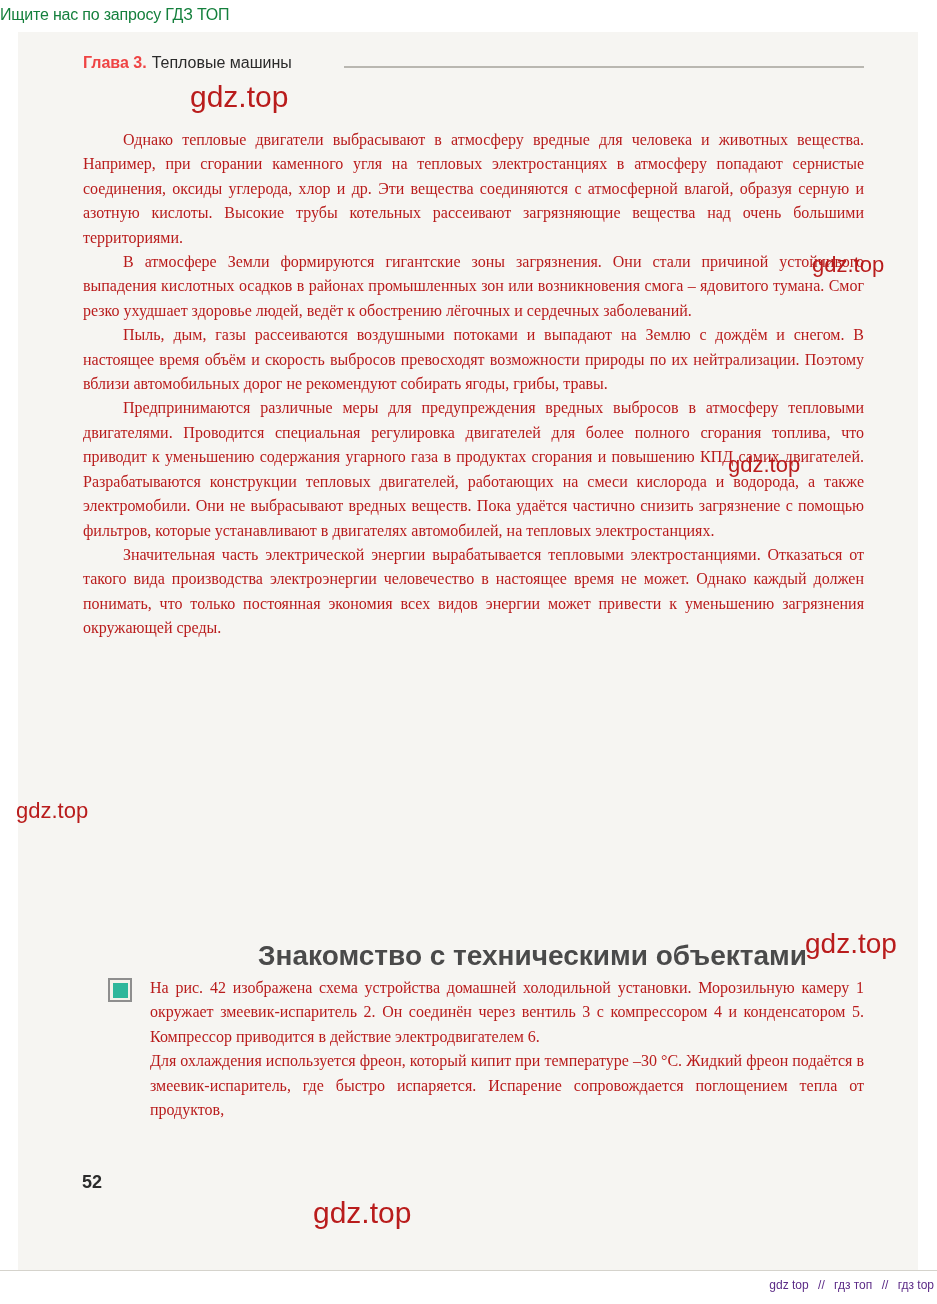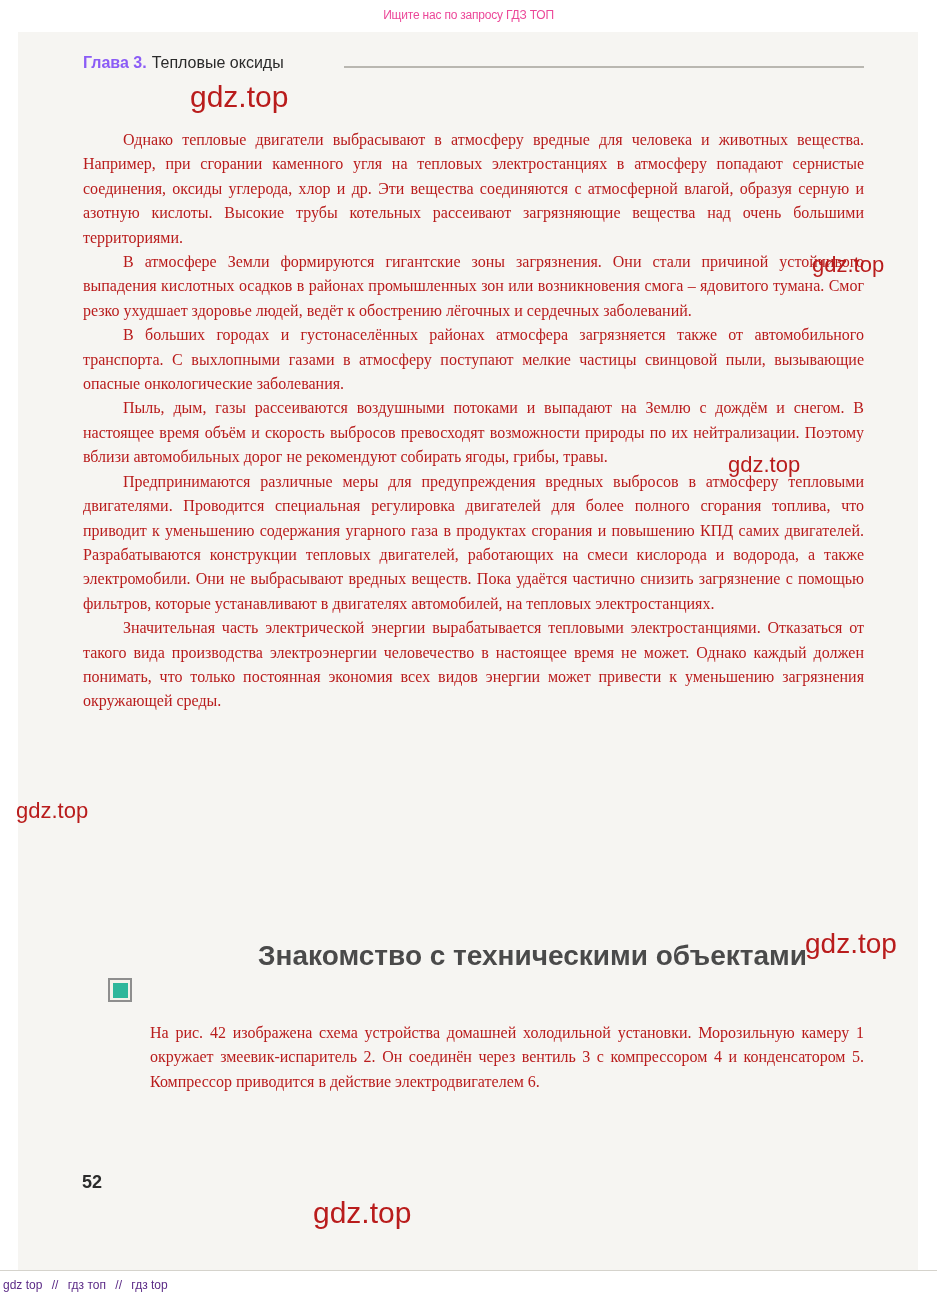--- a/index.html
+++ b/index.html
@@ -2,36 +2,36 @@
 <html><head>
   <meta charset="utf-8">
   <style>
     html, body { margin: 0; padding: 0; }
     body {
       width: 937px; height: 1304px; background: #ffffff; position: relative; overflow: hidden;
       font-family: "Liberation Serif", serif;
     }
     .top-banner {
       position: absolute; top: 0; left: 0; width: 937px; height: 32px;
-      text-align: center; font-family: "Liberation Sans", sans-serif; font-size: 12px;
-      color: #ec4899; line-height: 30px; letter-spacing: -0.2px;
+      text-align: left; font-family: "Liberation Sans", sans-serif; font-size: 16px;
+      color: #15803d; line-height: 30px; letter-spacing: -0.2px;
     }
     .page {
       position: absolute; top: 32px; left: 18px; width: 900px; height: 1238px;
       background: #f6f5f2;
     }
     .bottom-line {
       position: absolute; top: 1270px; left: 0; width: 937px; height: 1px; background: #d5d3cc;
     }
     .header {
       position: absolute; top: 52px; left: 83px; height: 22px;
       font-family: "Liberation Sans", sans-serif; font-size: 16px; color: #2b2b2b;
       display: flex; align-items: center;
     }
-    .chapter-num { color: #8b5cf6; font-weight: bold; margin-right: 5px; }
+    .chapter-num { color: #ef4444; font-weight: bold; margin-right: 5px; }
     .header-rule {
       position: absolute; top: 66px; left: 344px; width: 520px; height: 2px; background: #b9b7b1;
     }
     .wm {
       position: absolute; font-family: "Liberation Sans", sans-serif; color: #b91c1c; white-space: nowrap;
     }
     .body-text {
       position: absolute; left: 83px; width: 781px; font-size: 16px; line-height: 24.4px;
       color: #b91c1c; text-align: justify;
     }
@@ -41,71 +41,71 @@
       position: absolute; top: 940px; left: 258px; font-family: "Liberation Sans", sans-serif;
       font-weight: bold; font-size: 28px; color: #4a4a4a;
     }
     .task-icon {
       position: absolute; top: 978px; left: 108px; width: 24px; height: 24px;
       background: #8e8e8e; display: flex; align-items: center; justify-content: center;
     }
     .task-icon .inner1 { width: 20px; height: 20px; background: #f4f2ea; display: flex; align-items: center; justify-content: center; }
     .task-icon .inner2 { width: 15px; height: 15px; background: #2fb79a; }
     .task-text { top: 976px; left: 150px; width: 714px; }
-    .task-text p { text-indent: 0; margin-top: 45px; }
+    .task-text p { text-indent: 0; }
     .page-num {
       position: absolute; top: 1172px; left: 82px; font-family: "Liberation Sans", sans-serif;
       font-weight: bold; font-size: 18px; color: #2b2b2b; text-align: center;
     }
     .footer-links {
-      position: absolute; top: 1278px; left: 0; width: 937px; text-align: left;
+      position: absolute; top: 1278px; left: 0; width: 937px; text-align: right;
       font-family: "Liberation Sans", sans-serif; font-size: 12px; color: #5b2a86;
     }
     .footer-links span { margin: 0 3px; }
   </style>
 </head>
 <body>
 
 <div class="top-banner">Ищите нас по запросу ГДЗ ТОП</div>
 
 <div class="page"></div>
 <div class="bottom-line"></div>
 
 <div class="header">
   <span class="chapter-num">Глава 3.</span>
-  <span>Тепловые оксиды</span>
+  <span>Тепловые машины</span>
 </div>
 <div class="header-rule"></div>
 
 <div class="wm" style="top:80px;left:190px;font-size:30px;">gdz.top</div>
 <div class="wm" style="top:252px;left:812px;font-size:22px;">gdz.top</div>
 <div class="wm" style="top:452px;left:728px;font-size:22px;">gdz.top</div>
 <div class="wm" style="top:798px;left:16px;font-size:22px;">gdz.top</div>
 <div class="wm" style="top:928px;left:805px;font-size:28px;">gdz.top</div>
 <div class="wm" style="top:1196px;left:313px;font-size:30px;">gdz.top</div>
 
 <div class="body-text p1">
   <p>Однако тепловые двигатели выбрасывают в атмосферу вредные для человека и животных вещества. Например, при сгорании каменного угля на тепловых электростанциях в атмосферу попадают сернистые соединения, оксиды углерода, хлор и др. Эти вещества соединяются с атмосферной влагой, образуя серную и азотную кислоты. Высокие трубы котельных рассеивают загрязняющие вещества над очень большими территориями.</p>
   <p>В атмосфере Земли формируются гигантские зоны загрязнения. Они стали причиной устойчивого выпадения кислотных осадков в районах промышленных зон или возникновения смога – ядовитого тумана. Смог резко ухудшает здоровье людей, ведёт к обострению лёгочных и сердечных заболеваний.</p>
-  <p>В больших городах и густонаселённых районах атмосфера загрязняется также от автомобильного транспорта. С выхлопными газами в атмосферу поступают мелкие частицы свинцовой пыли, вызывающие опасные онкологические заболевания.</p>
   <p>Пыль, дым, газы рассеиваются воздушными потоками и выпадают на Землю с дождём и снегом. В настоящее время объём и скорость выбросов превосходят возможности природы по их нейтрализации. Поэтому вблизи автомобильных дорог не рекомендуют собирать ягоды, грибы, травы.</p>
   <p>Предпринимаются различные меры для предупреждения вредных выбросов в атмосферу тепловыми двигателями. Проводится специальная регулировка двигателей для более полного сгорания топлива, что приводит к уменьшению содержания угарного газа в продуктах сгорания и повышению КПД самих двигателей. Разрабатываются конструкции тепловых двигателей, работающих на смеси кислорода и водорода, а также электромобили. Они не выбрасывают вредных веществ. Пока удаётся частично снизить загрязнение с помощью фильтров, которые устанавливают в двигателях автомобилей, на тепловых электростанциях.</p>
   <p>Значительная часть электрической энергии вырабатывается тепловыми электростанциями. Отказаться от такого вида производства электроэнергии человечество в настоящее время не может. Однако каждый должен понимать, что только постоянная экономия всех видов энергии может привести к уменьшению загрязнения окружающей среды.</p>
 </div>
 
 <div class="section-title">Знакомство с техническими объектами</div>
 
 <div class="task-icon">
   <div class="inner1">
       <div class="inner2"></div>
     </div>
 </div>
 
 <div class="body-text task-text">
   <p>На рис. 42 изображена схема устройства домашней холодильной установки. Морозильную камеру 1 окружает змеевик-испаритель 2. Он соединён через вентиль 3 с компрессором 4 и конденсатором 5. Компрессор приводится в действие электродвигателем 6.</p>
+  <p>Для охлаждения используется фреон, который кипит при температуре –30 °С. Жидкий фреон подаётся в змеевик-испаритель, где быстро испаряется. Испарение сопровождается поглощением тепла от продуктов,</p>
 </div>
 
 <div class="page-num">52</div>
 
 <div class="footer-links">
   <span>gdz top</span>
   <span>//</span>
   <span>гдз топ</span>
   <span>//</span>
   <span>гдз top</span>

